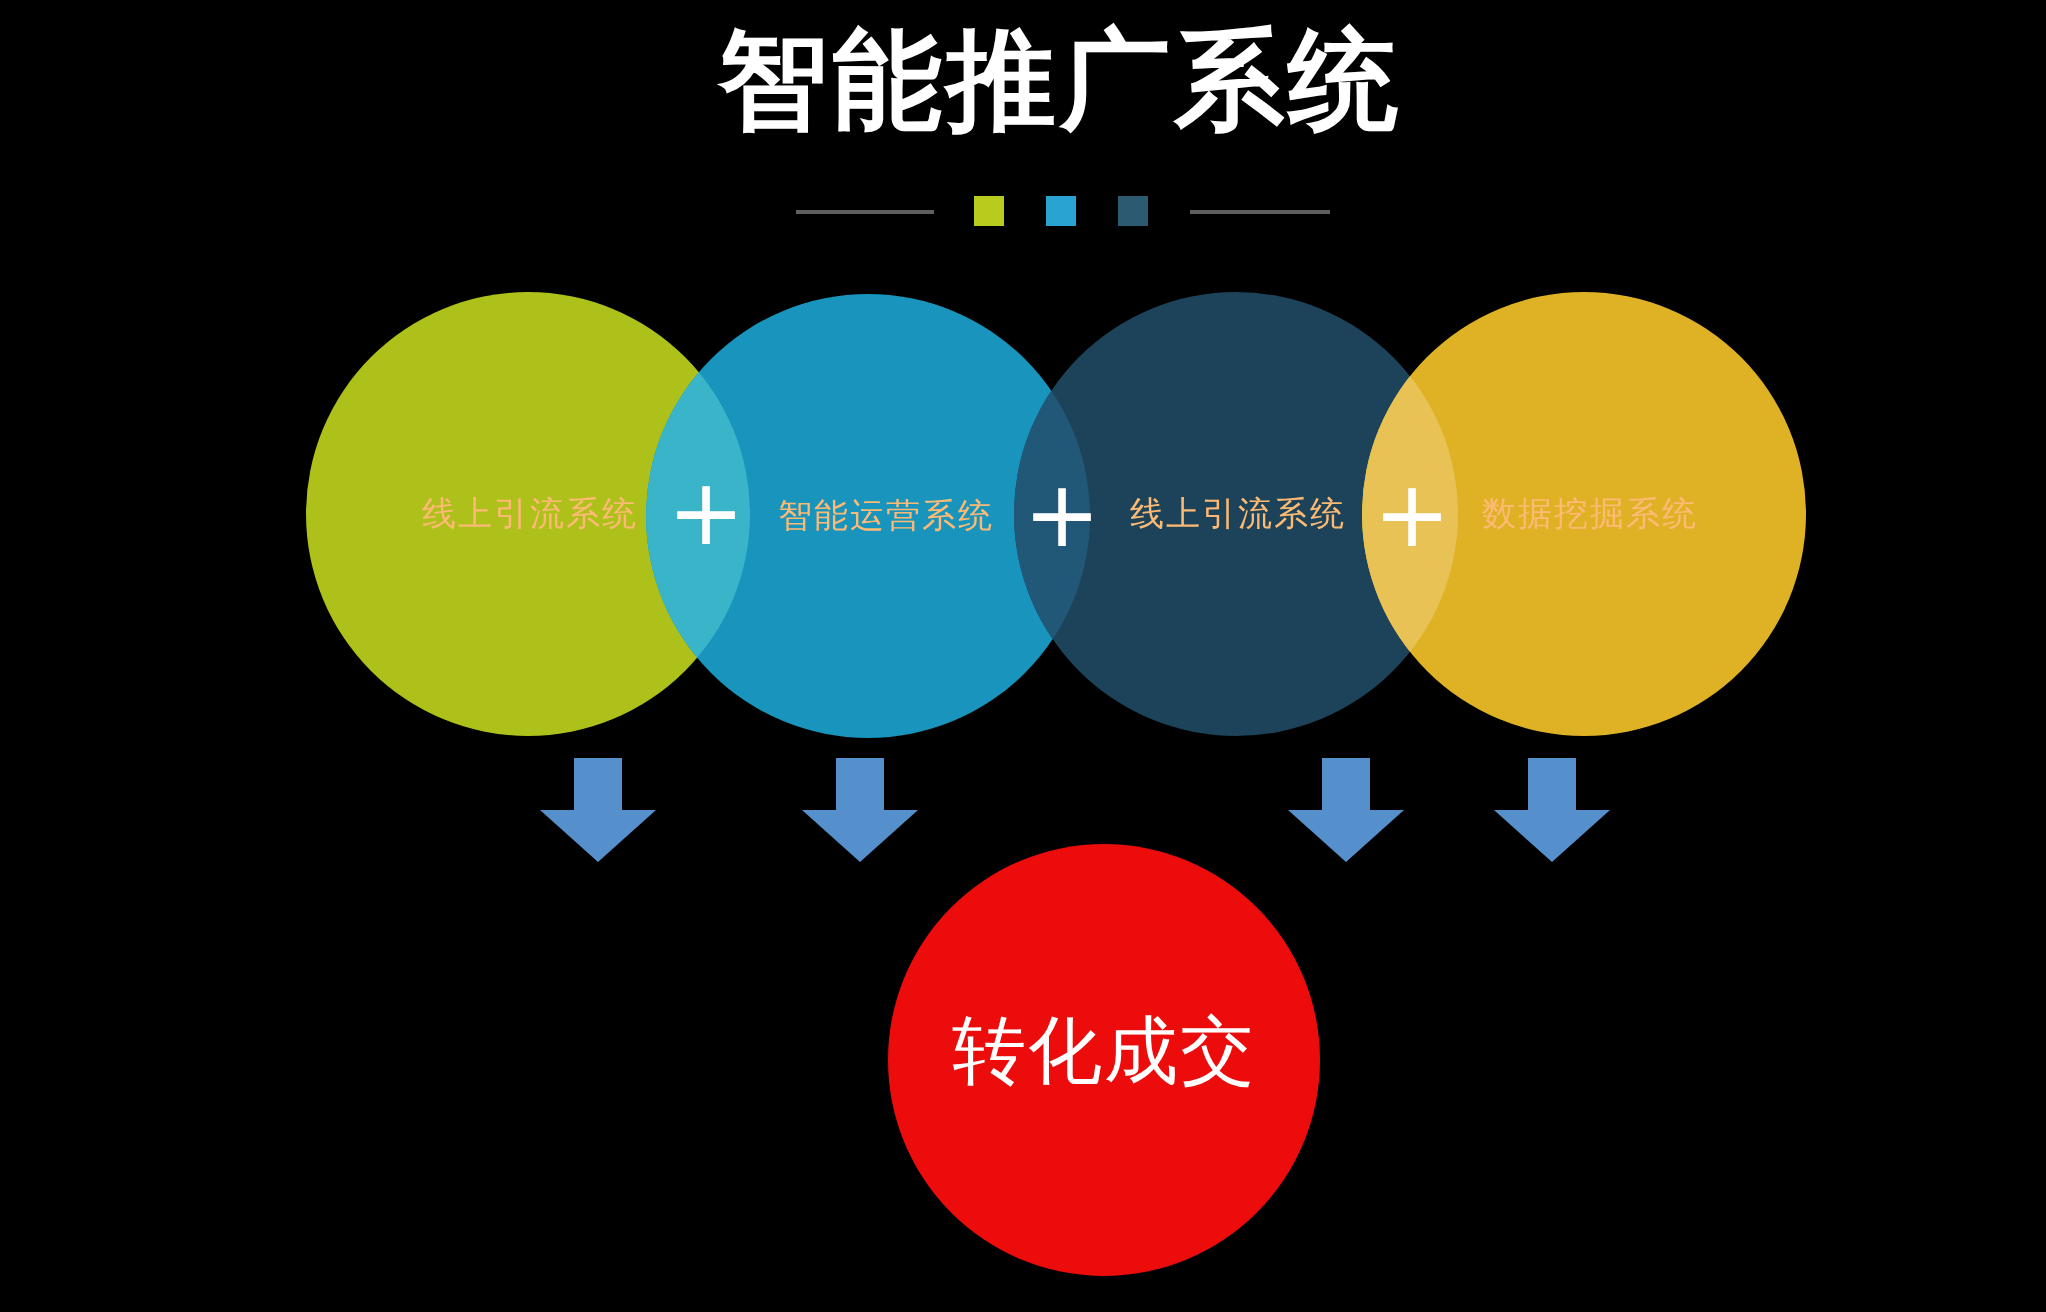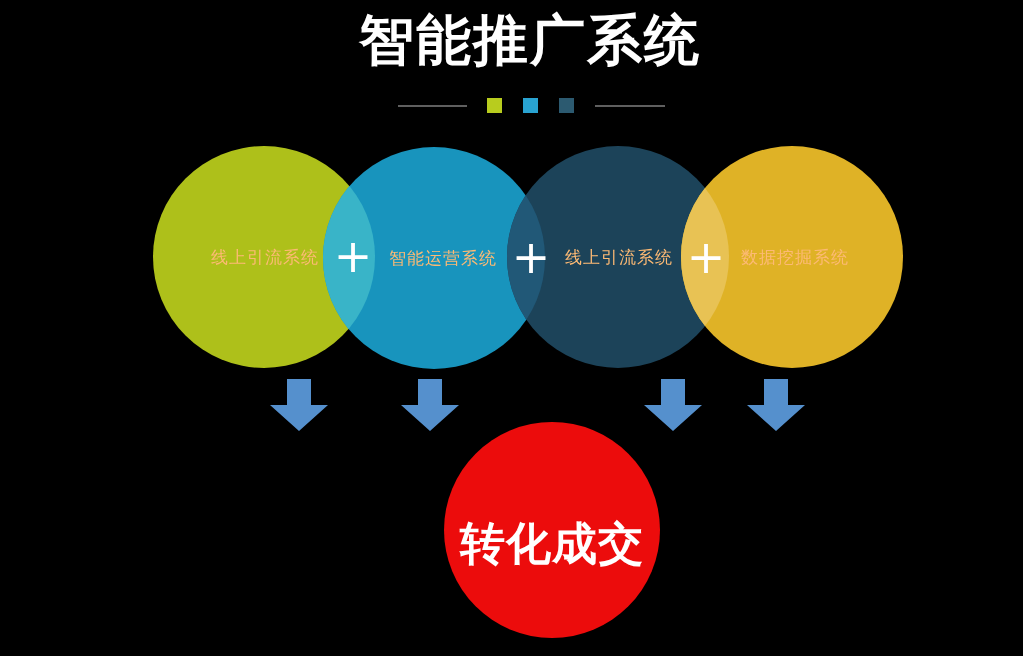--- a/index.html
+++ b/index.html
@@ -24,22 +24,22 @@
   .diagram-svg{position:absolute;left:0;top:0;}
   .circle-label{
     position:absolute;transform:translate(-50%,-50%);
     color:#fdba74;font-size:17px;letter-spacing:1px;white-space:nowrap;
   }
   .plus{
     position:absolute;transform:translate(-50%,-50%);
     color:#ffffff;font-size:46px;font-weight:400;line-height:1;
   }
   .result-label{
-    position:absolute;left:552px;top:544px;transform:translate(-50%,-50%);
-    color:#ffffff;font-size:45px;font-weight:700;white-space:nowrap;
+    position:absolute;left:552px;top:526px;transform:translate(-50%,-50%);
+    color:#ffffff;font-size:37px;font-weight:400;white-space:nowrap;
     letter-spacing:1px;
   }
 </style>
 </head>
 <body>
 
 <div class="stage">
 
   <div class="page-title">智能推广系统</div>
 

